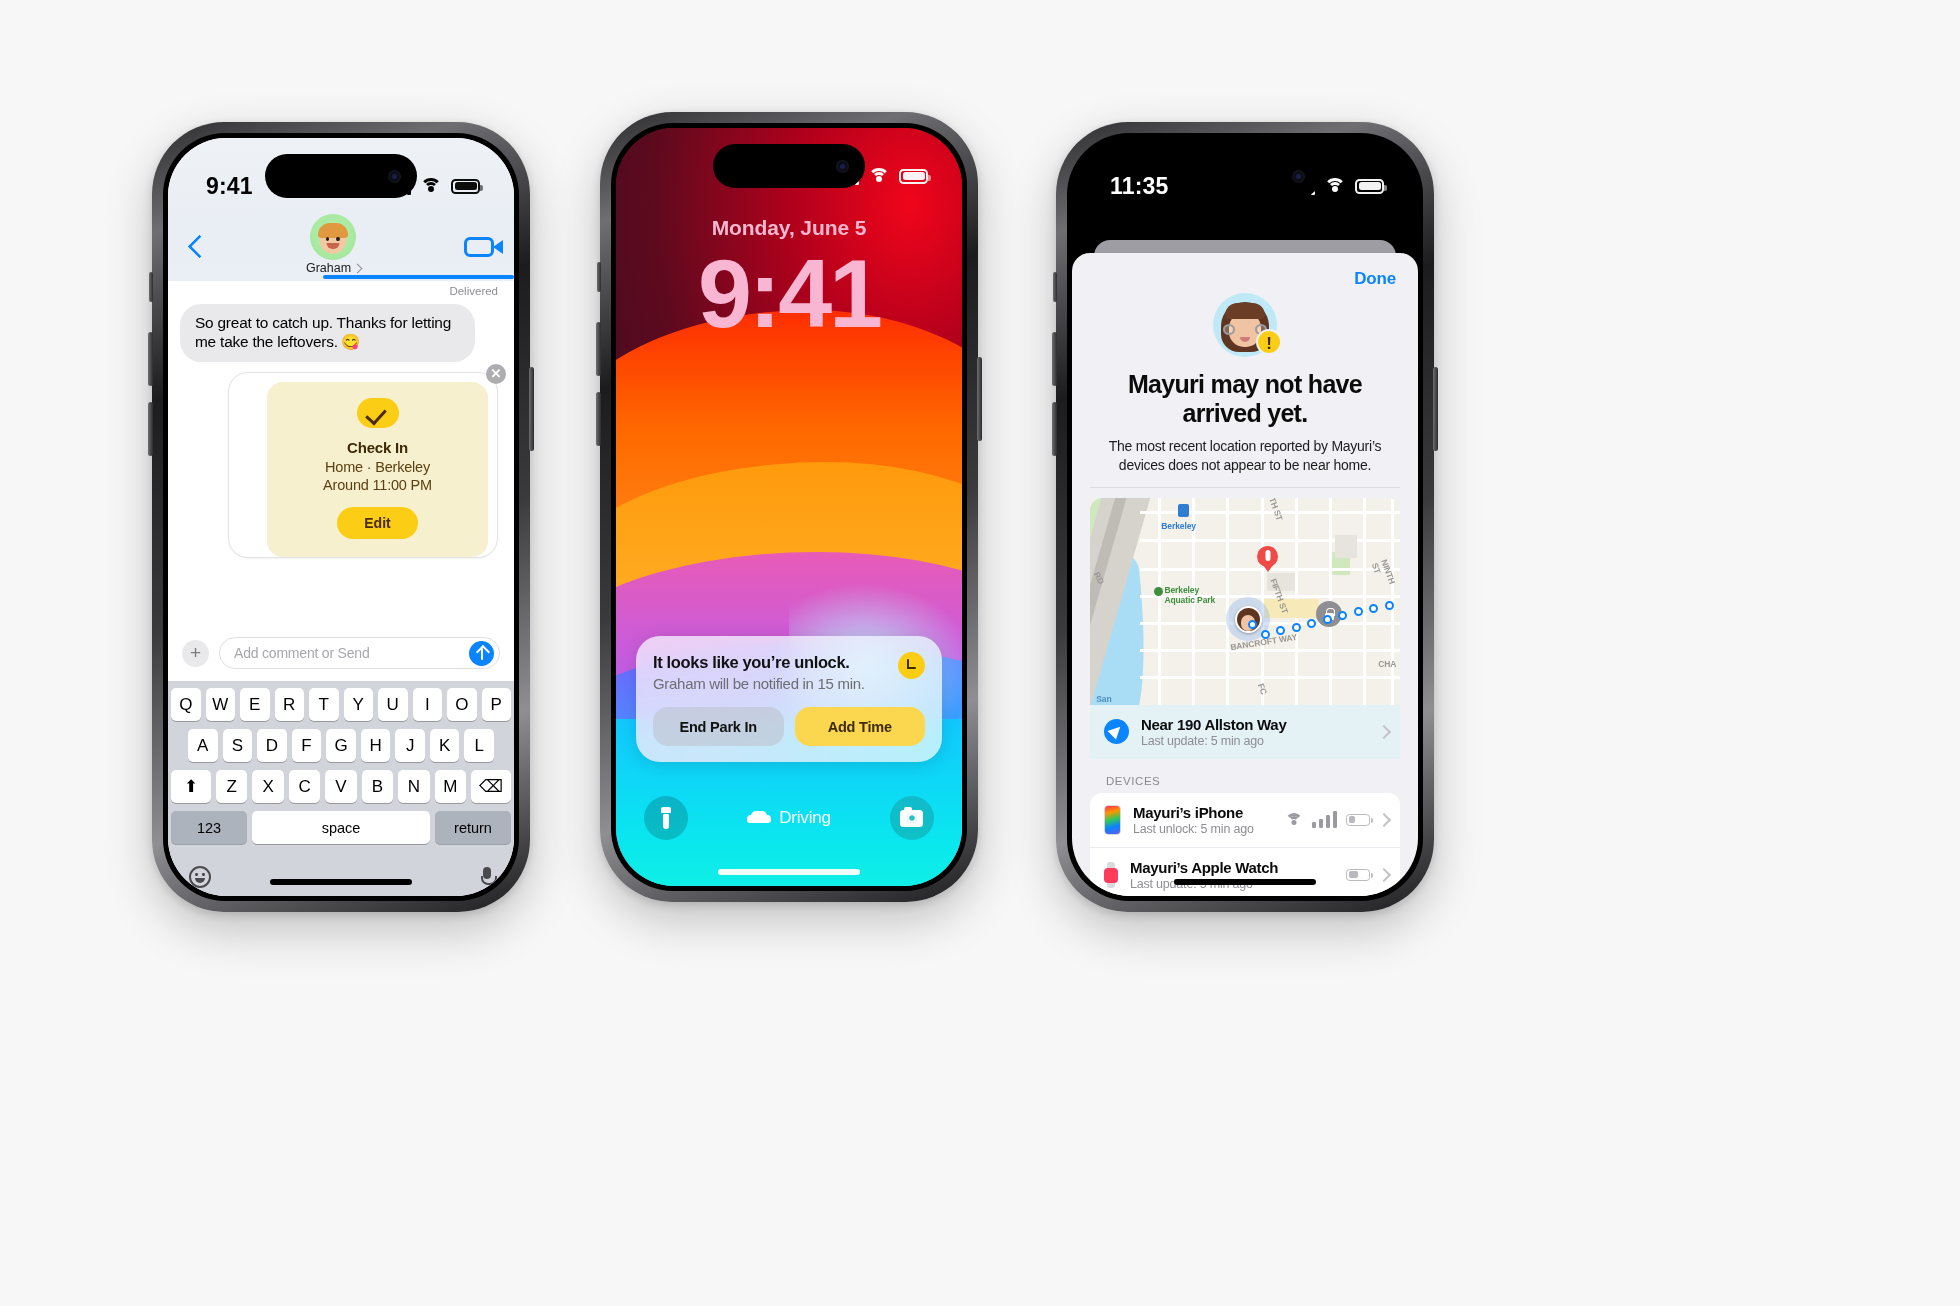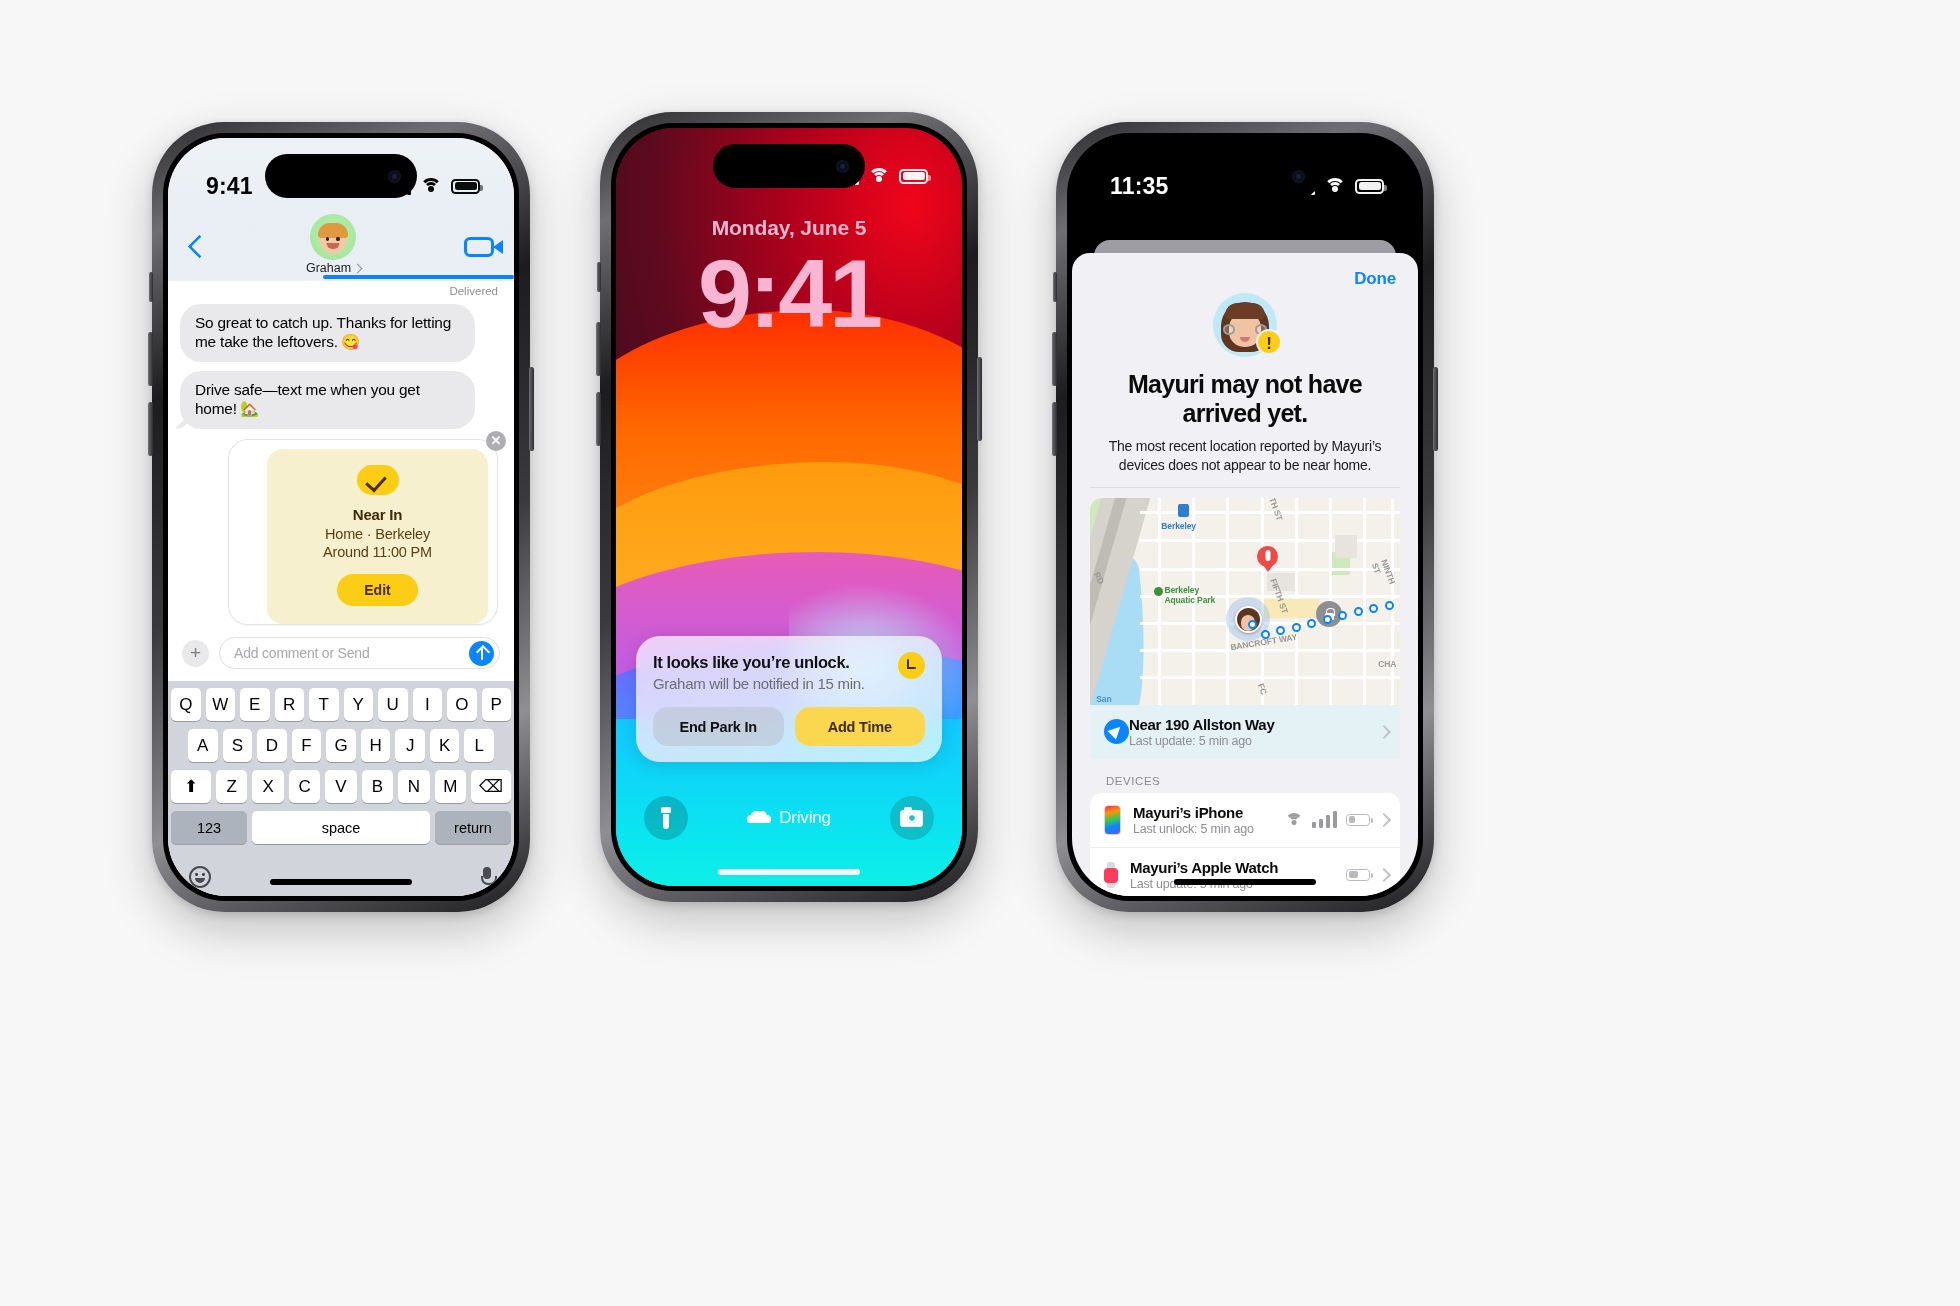--- a/index.html
+++ b/index.html
@@ -285,21 +285,21 @@
   .map-me .inner .f{position:absolute;left:50%;top:30%;transform:translateX(-50%);width:14px;height:16px;
      border-radius:7px;background:#f0c3a3;}
   .map-home{position:absolute;width:26px;height:26px;border-radius:50%;background:#8e8e93;
      display:flex;align-items:center;justify-content:center;}
   .map-home .lock{width:9px;height:12px;position:relative;}
   .map-home .lock::after{content:"";position:absolute;left:0;bottom:0;width:9px;height:7px;background:#fff;border-radius:1.5px;}
   .map-home .lock::before{content:"";position:absolute;left:1px;top:0;width:7px;height:7px;
      border:1.8px solid #fff;border-bottom:none;border-radius:4px 4px 0 0;}
   .map-route i{position:absolute;width:9px;height:9px;border-radius:50%;border:2.4px solid #0a84ff;background:#fff;}
 
-  .fm-loc-row{margin:0 18px;background:rgba(223,242,246,.75);display:flex;align-items:center;gap:0;
+  .fm-loc-row{margin:0 18px;background:rgba(223,242,246,.75);display:flex;align-items:center;gap:12px;
      padding:11px 14px;}
   .loc-ic{width:25px;height:25px;border-radius:50%;background:#0a84ff;position:relative;flex:0 0 auto;}
   .loc-ic::after{content:"";position:absolute;left:6px;top:6px;width:0;height:0;
      border-left:12px solid #fff;border-top:6px solid transparent;border-bottom:6px solid transparent;
      transform:rotate(-45deg);}
   .fm-loc-title{font-size:15px;font-weight:700;color:#0b0b0c;letter-spacing:-.3px;}
   .fm-loc-sub{font-size:12.5px;color:#8e8e93;margin-top:1px;letter-spacing:-.2px;}
   .chev-r{width:7px;height:12px;position:relative;margin-left:auto;flex:0 0 auto;}
   .chev-r::before{content:"";position:absolute;left:0;top:1px;width:8px;height:8px;
      border-right:2px solid #c2c2c7;border-top:2px solid #c2c2c7;transform:rotate(45deg);}
@@ -377,27 +377,26 @@
               </span>
             </div>
             <div class="facetime-icon"></div>
           </div>
           <div class="hdr-line"></div>
         </div>
 
         <div class="msg-body">
           <div class="delivered">Delivered</div>
           <div class="bubble nt">So great to catch up. Thanks for letting me take the leftovers. 😋</div>
-          <div class="bubble">Drive safe—text me when you get home! 🏡</div>
 
           <div class="checkin-card">
             <div class="close-x">✕</div>
             <div class="checkin-inner">
               <div class="checkin-check"></div>
-              <div class="checkin-title">Near In</div>
+              <div class="checkin-title">Check In</div>
               <div class="checkin-sub">Home · Berkeley</div>
               <div class="checkin-sub">Around 11:00 PM</div>
               <button class="edit-btn">Edit</button>
             </div>
           </div>
         </div>
 
         <div class="input-row">
           <div class="plus-btn">+</div>
           <div class="comment-field">

